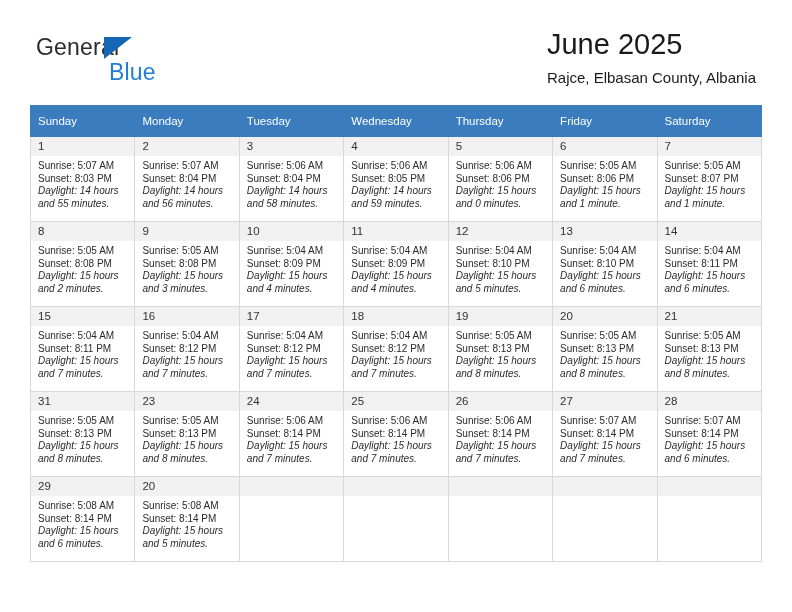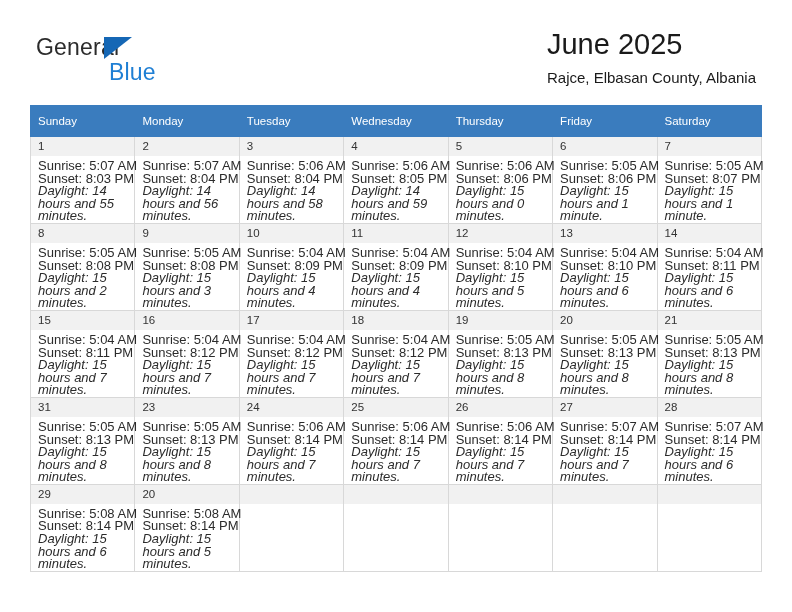--- a/index.html
+++ b/index.html
@@ -120,21 +120,21 @@
     padding: 3px 0 3px 7px;
     line-height: 13px;
     height: 13px;
   }
   td.empty .daynum {
     background: #f1f1f1;
     color: transparent;
   }
   .info {
     padding: 4px 6px 0 7px;
-    font-size: 13px;
+    font-size: 10px;
     line-height: 12.6px;
     color: #2b2b2b;
   }
   .info div {
     white-space: nowrap;
   }
   .info .daylight {
     white-space: normal;
     font-style: italic;
   }

